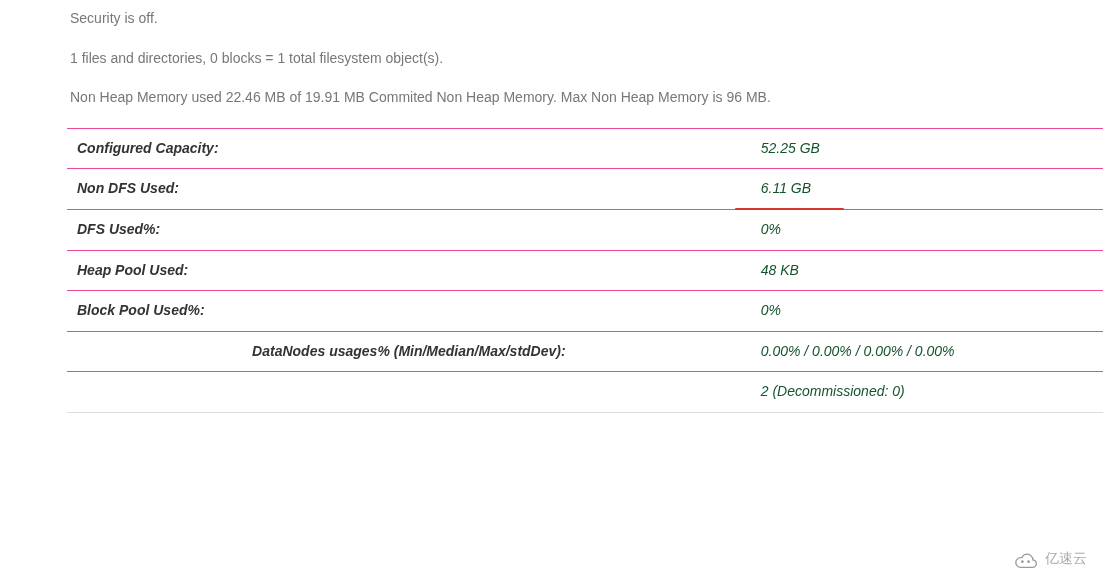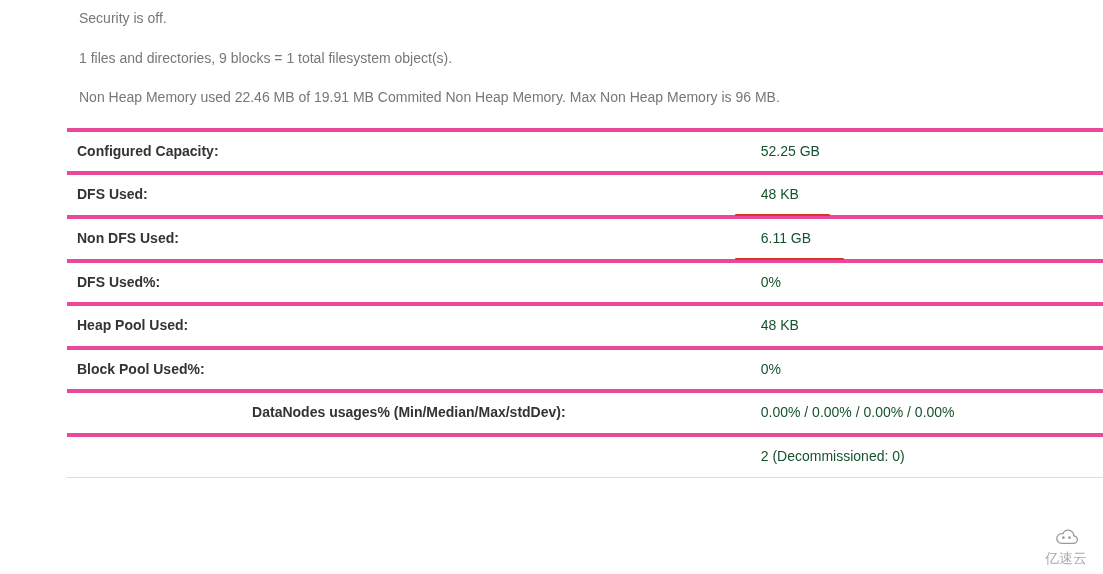--- a/index.html
+++ b/index.html
@@ -10,31 +10,32 @@
       background: #fff;
       width: 1103px;
       height: 574px;
       overflow: hidden;
     }
     .container {
       padding: 0 0 0 67px;
     }
     .summary-line {
       color: #777;
-      margin: 9px 0 20px 12px;
+      margin: 9px 0 20px 3px;
       font-size: 14px;
       line-height: 1.4;
     }
     .table {
       width: 100%;
       border-collapse: collapse;
       margin-top: 0;
     }
     .table tr {
-      border-top: 4px solid #ec4899;
+      border-top: 1px solid #ec4899;
+      font-style: italic;
     }
     .table tr:last-child {
       border-bottom: 1px solid #ddd;
     }
     .table td {
       padding: 10px 10px;
       vertical-align: middle;
       line-height: 1.4;
       font-size: 14px;
     }
@@ -59,41 +60,36 @@
       position: absolute;
       right: 10px;
       bottom: 4px;
       font-size: 14px;
       color: #aaa;
       display: flex;
       align-items: center;
       gap: 6px;
       background: rgba(255,255,255,0.85);
       padding: 2px 6px;
-      flex-direction: column;
     }
     .watermark svg { width: 28px; height: 18px; }
   </style>
 </head>
 <body>
 
 <div class="container">
   <p class="summary-line">Security is off.</p>
-  <p class="summary-line">1 files and directories, 9 blocks = 1 total filesystem object(s).</p>
+  <p class="summary-line">1 files and directories, 0 blocks = 1 total filesystem object(s).</p>
   <p class="summary-line">Non Heap Memory used 22.46 MB of 19.91 MB Commited Non Heap Memory. Max Non Heap Memory is 96 MB.</p>
 
   <table class="table">
     <tbody id="table-body">
         <tr>
           <td class="label" style="position: relative;">Configured Capacity:</td>
           <td class="value">52.25 GB</td>
-        </tr>
-        <tr>
-          <td class="label" style="position: relative;">DFS Used:</td>
-          <td class="value">48 KB<span class="underline-annot" style="left: -16px; bottom: -1px; width: 95px;"></span></td>
         </tr>
         <tr>
           <td class="label" style="position: relative;">Non DFS Used:</td>
           <td class="value">6.11 GB<span class="underline-annot" style="left: -16px; bottom: -1px; width: 109px;"></span></td>
         </tr>
         <tr>
           <td class="label" style="position: relative;">DFS Used%:</td>
           <td class="value">0%</td>
         </tr>
         <tr>

